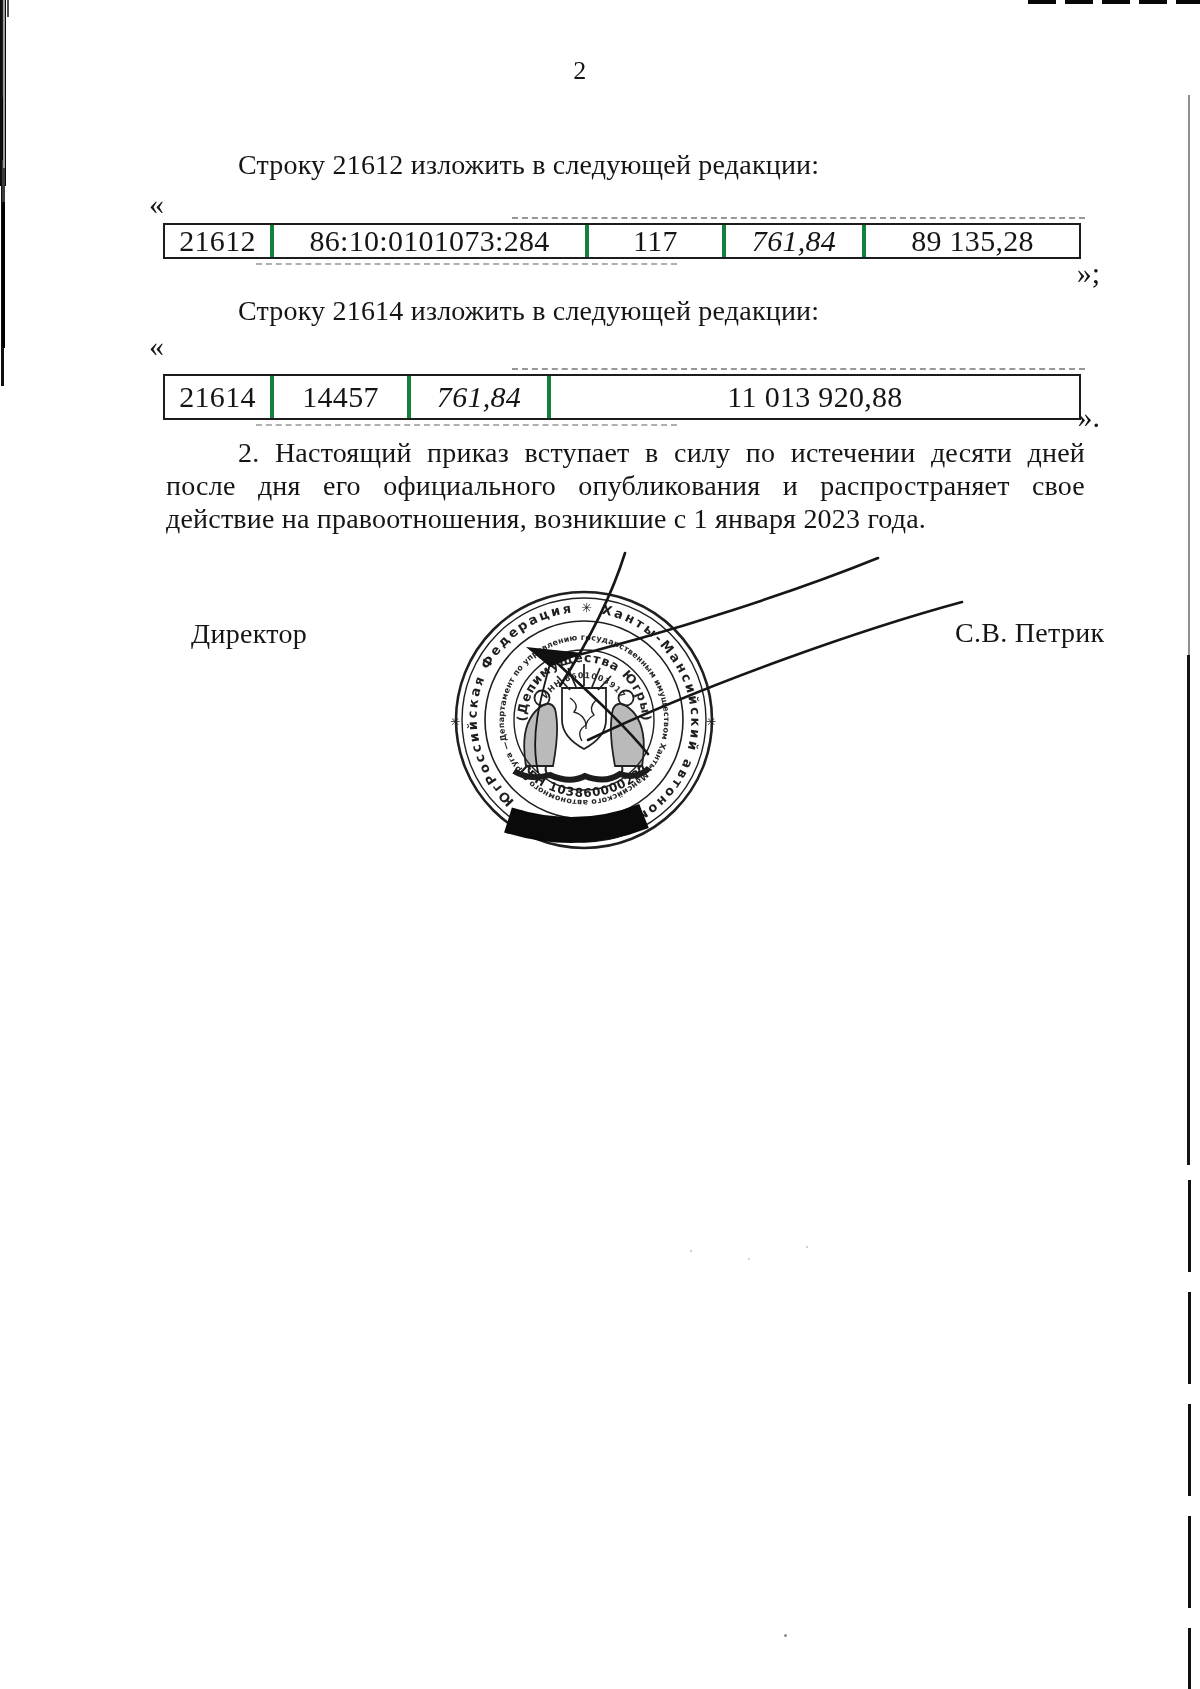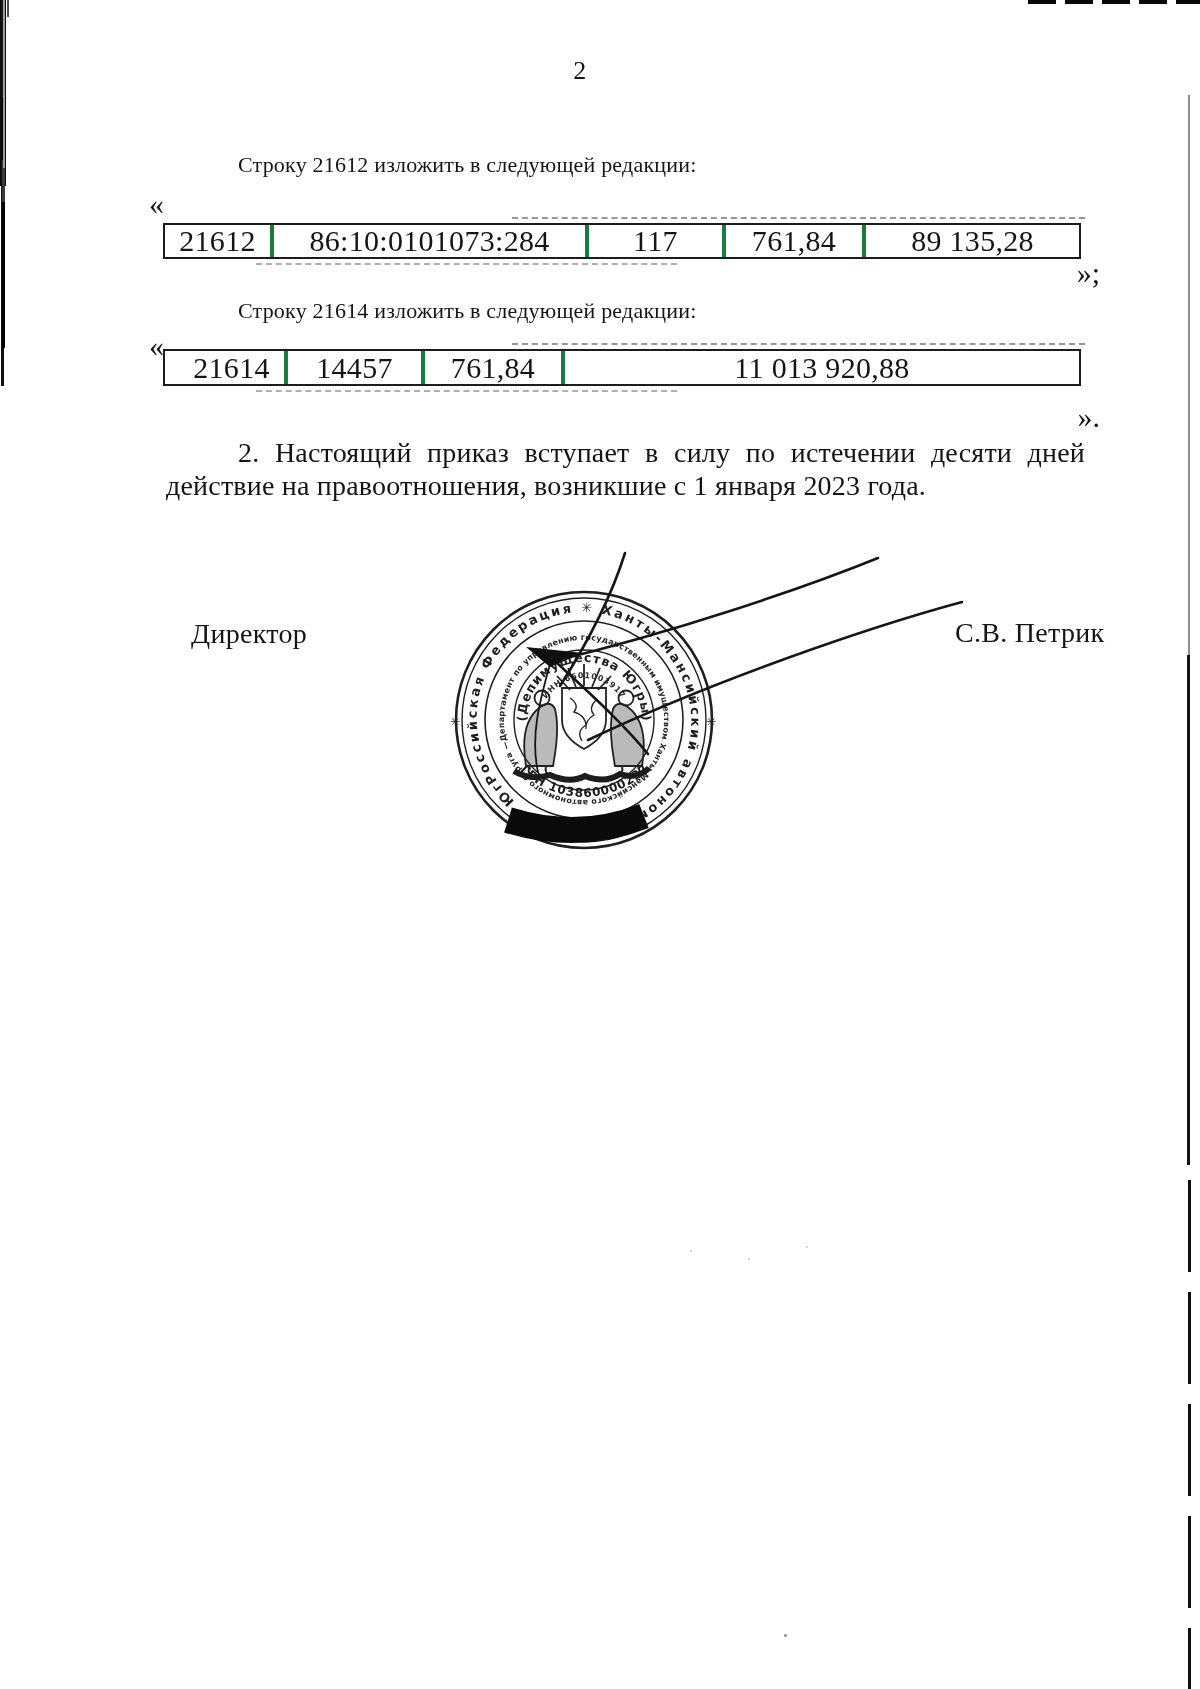--- a/index.html
+++ b/index.html
@@ -22,38 +22,38 @@
   .art-right-3{left:1188px;top:1180px;width:3px;height:509px;
     background:repeating-linear-gradient(#101010 0 92px,rgba(0,0,0,0) 92px 112px);}
   .speck{position:absolute;border-radius:50%;}
   .speck-a{left:784px;top:1634px;width:3px;height:3px;background:#8a8a8a;}
   .speck-b{left:690px;top:1250px;width:2px;height:2px;background:#c2c2c2;}
   .speck-c{left:748px;top:1258px;width:2px;height:2px;background:#c6c6c6;}
   .speck-d{left:806px;top:1246px;width:2px;height:2px;background:#c2c2c2;}
   
   .pagenum{position:absolute;top:56px;left:0;width:1160px;text-align:center;
     font-size:26px;letter-spacing:.3px;}
-  .intro{position:absolute;left:166px;width:920px;font-size:22px;line-height:34px;
+  .intro{position:absolute;left:166px;width:920px;font-size:28px;line-height:34px;
     text-indent:72px;letter-spacing:.2px;}
   .intro1{top:148px;} .intro2{top:294px;}
   .oq{position:absolute;left:149px;font-size:30px;line-height:28px;}
   .oq1{top:190px;} .oq2{top:332px;}
   .cq{position:absolute;left:1040px;width:60px;text-align:right;font-size:30px;}
   .cq1{top:256px;} .cq2{top:400px;}
   
   .t{position:absolute;left:163px;width:918px;display:flex;box-sizing:border-box;
     border:2px solid #1c1c1c;background:#fff;}
-  .t1{top:223px;height:36px;} .t2{top:349px;height:37px;padding-left:14px;}
+  .t1{top:223px;height:36px;} .t2{top:374px;height:46px;}
   .t .c{box-sizing:border-box;border-left:4px solid #15803d;display:flex;
     align-items:center;justify-content:center;font-size:30px;letter-spacing:.3px;
     white-space:nowrap;overflow:hidden;}
   .t .c0{border-left:none;flex:0 0 105px;}
   .t .c1{flex:0 0 315px;}
   .t .c2{flex:0 0 137px;}
-  .t .c3{flex:0 0 140px;}
+  .t .c3{flex:0 0 140px;font-style:italic;}
   .t .c4{flex:1 1 auto;}
   .t::before{content:"";position:absolute;left:38%;right:-6px;top:-8px;
     border-top:2px dashed rgba(25,25,25,.45);}
   .t::after{content:"";position:absolute;left:10%;width:46%;bottom:-8px;
     border-top:2px dashed rgba(25,25,25,.35);}
   
   .para{position:absolute;left:166px;top:436px;width:919px;font-size:28px;}
   .jline{line-height:33px;text-align:justify;text-align-last:justify;letter-spacing:.2px;}
   .jline.first{text-indent:72px;}
   .jline.last{text-align-last:left;}
@@ -111,20 +111,21 @@
   <div class="t t2">
     <div class="c c0">21614</div>
     <div class="c c2">14457</div>
     <div class="c c3">761,84</div>
     <div class="c c4">11 013 920,88</div>
   </div>
   <div class="cq cq2">».</div>
 
   <div class="para">
     <div class="jline first">2. Настоящий приказ вступает в силу по истечении десяти дней</div>
+    <div class="jline">после дня его официального опубликования и распространяет свое</div>
     <div class="jline last">действие на правоотношения, возникшие с 1 января 2023 года.</div>
   </div>
 
   <div class="role">Директор</div>
   <div class="name">С.В. Петрик</div>
 
   <div class="stampwrap">
     <svg viewBox="0 0 620 330" xmlns="http://www.w3.org/2000/svg">
       <defs>
         <path id="ringOuterPath" d="M117.2,240.8 A106,106 0 1 1 290.8,119.2 A106,106 0 1 1 117.2,240.8"></path>

